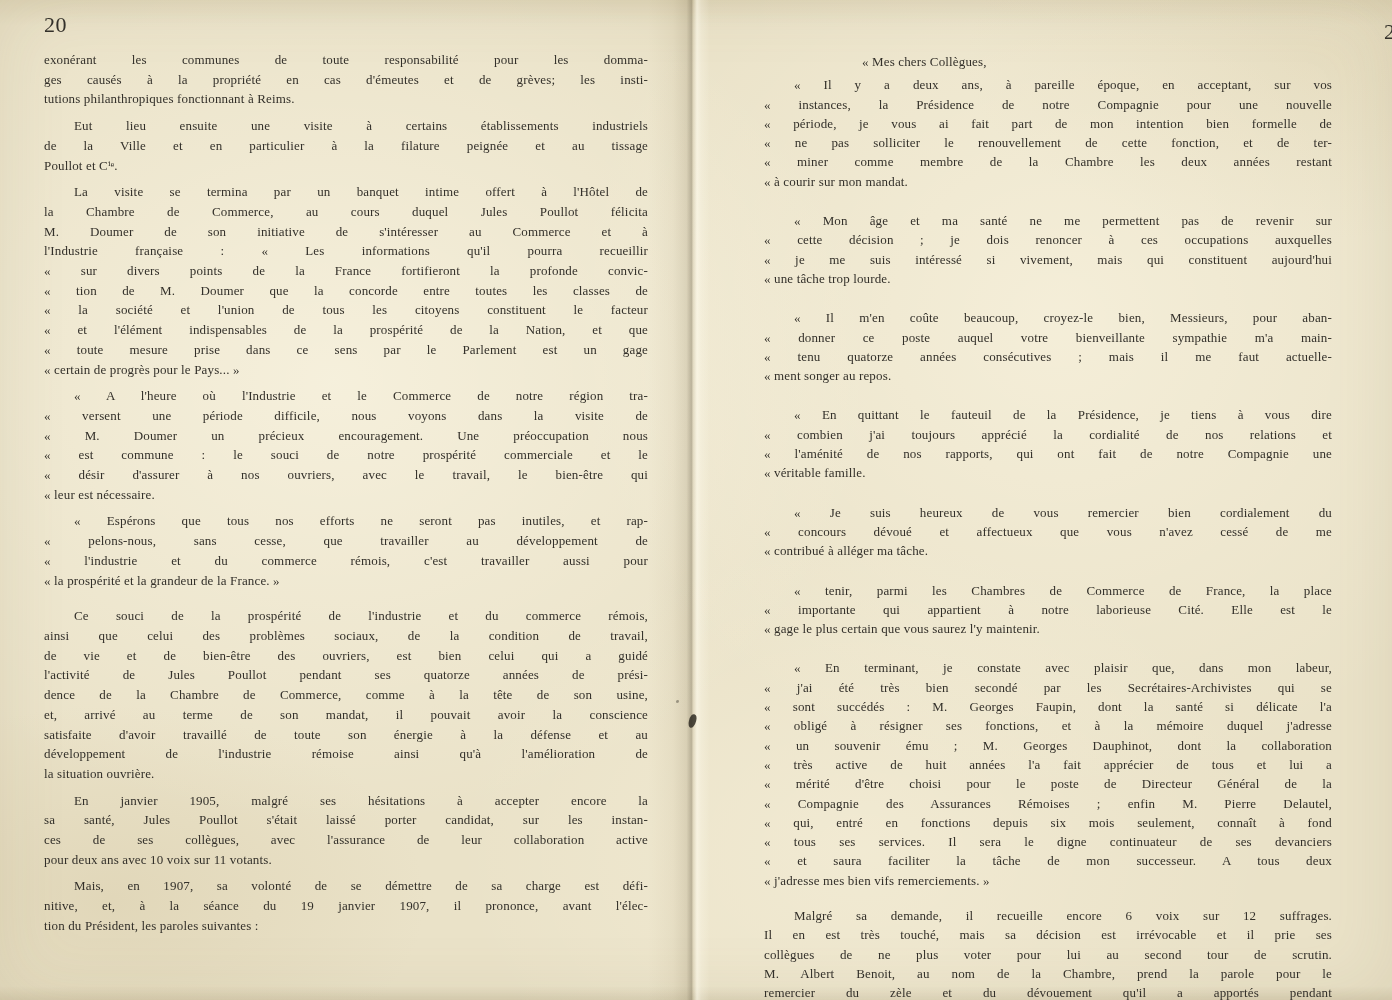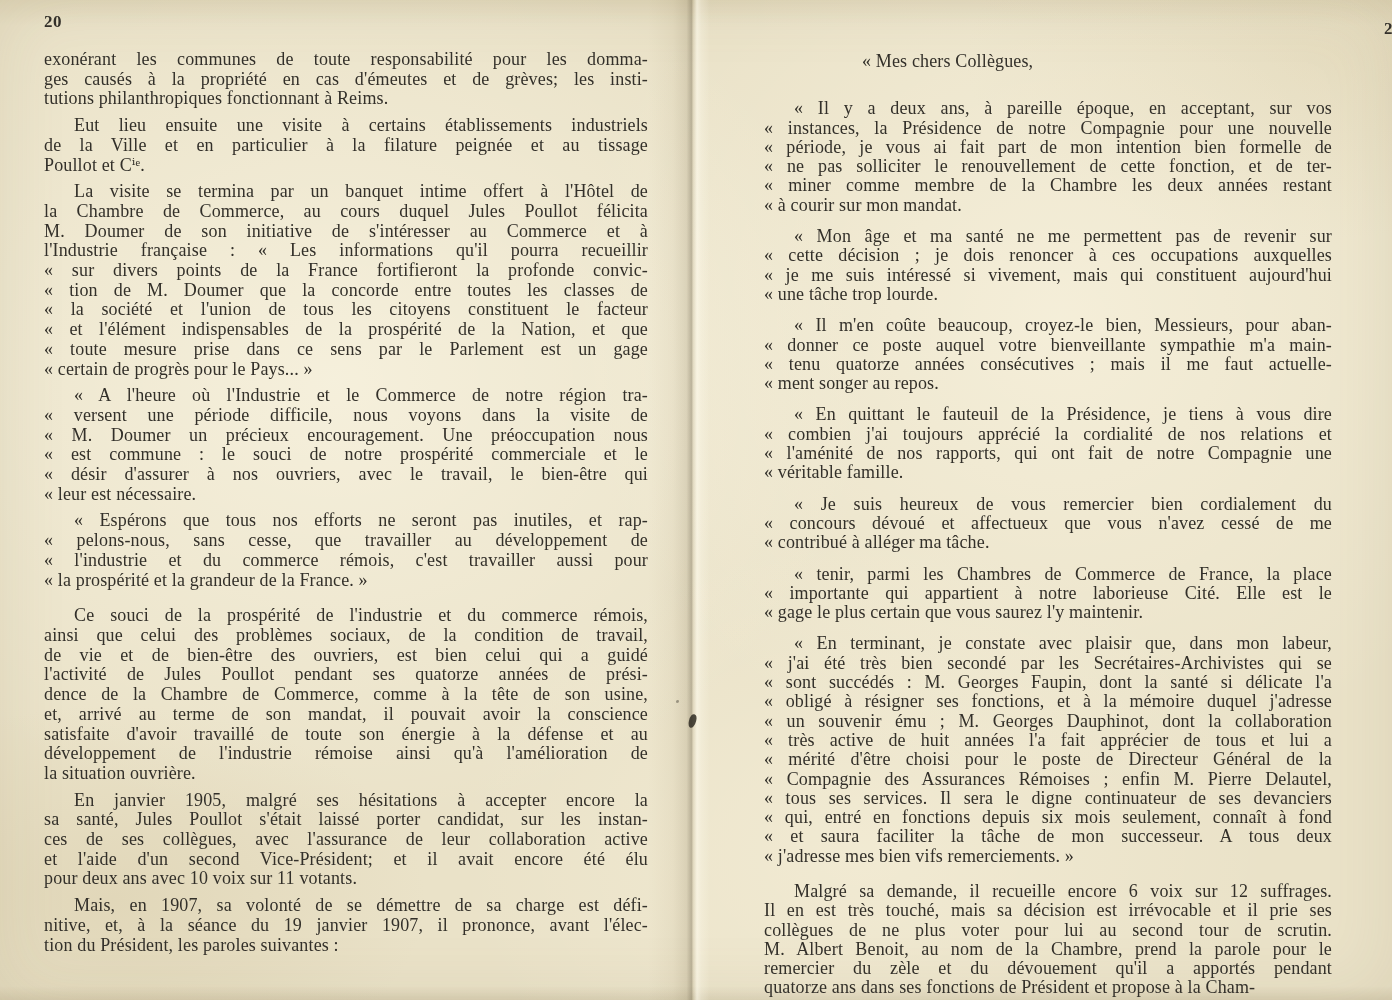--- a/index.html
+++ b/index.html
@@ -41,40 +41,39 @@
     position: absolute;
     background: #2f2b23;
     border-radius: 50% 40% 55% 45%;
     opacity: 0.85;
   }
   .speck-main { left: 689px; top: 714px; width: 7px; height: 14px; transform: rotate(14deg); }
   .speck-small { left: 676px; top: 700px; width: 3px; height: 3px; opacity: 0.4; }
 
   .page-number {
     position: absolute;
-    font-size: 17px;
+    font-size: 22px;
     letter-spacing: 0.5px;
-    font-weight: bold;
   }
   .page-number.left  { left: 44px;  top: 12px; }
   .page-number.right { left: 1384px; top: 19px; }
 
   .page-text {
     position: absolute;
-    font-size: 18px;
+    font-size: 13px;
     letter-spacing: 0.15px;
   }
   .page-text.left  { left: 44px;  top: 50px; width: 604px; line-height: 19.7px; }
   .page-text.right { left: 764px; top: 52px; width: 568px; line-height: 19.3px; }
 
   .para { margin: 0; }
   .page-text.left  .para + .para { margin-top: 7px; }
-  .page-text.right .para + .para { margin-top: 12px; }
+  .page-text.right .para + .para { margin-top: 20px; }
   .para.gap-large { margin-top: 16px !important; }
-  .page-text.right .para.ind-salut + .para { margin-top: 28px; }
+  .page-text.right .para.ind-salut + .para { margin-top: 4px; }
 
   .line {
     text-align: justify;
     text-align-last: justify;
     white-space: normal;
   }
   .line.end { text-align-last: left; }
   .para.ind-first > .line:first-child { padding-left: 30px; }
   .para.ind-salut > .line:first-child { padding-left: 98px; }
 </style>
@@ -136,21 +135,20 @@
         <div class="line">dence de la Chambre de Commerce, comme à la tête de son usine,</div>
         <div class="line">et, arrivé au terme de son mandat, il pouvait avoir la conscience</div>
         <div class="line">satisfaite d'avoir travaillé de toute son énergie à la défense et au</div>
         <div class="line">développement de l'industrie rémoise ainsi qu'à l'amélioration de</div>
         <div class="line end">la situation ouvrière.</div>
       </div>
       <div class="para ind-first">
         <div class="line">En janvier 1905, malgré ses hésitations à accepter encore la</div>
         <div class="line">sa santé, Jules Poullot s'était laissé porter candidat, sur les instan-</div>
         <div class="line">ces de ses collègues, avec l'assurance de leur collaboration active</div>
-        <div class="line">et l'aide d'un second Vice-Président; et il avait encore été élu</div>
         <div class="line end">pour deux ans avec 10 voix sur 11 votants.</div>
       </div>
       <div class="para ind-first">
         <div class="line">Mais, en 1907, sa volonté de se démettre de sa charge est défi-</div>
         <div class="line">nitive, et, à la séance du 19 janvier 1907, il prononce, avant l'élec-</div>
         <div class="line end">tion du Président, les paroles suivantes :</div>
       </div>
     </div>
 
   <div class="page-text right">
@@ -195,22 +193,22 @@
       </div>
       <div class="para ind-first">
         <div class="line">« En terminant, je constate avec plaisir que, dans mon labeur,</div>
         <div class="line">« j'ai été très bien secondé par les Secrétaires-Archivistes qui se</div>
         <div class="line">« sont succédés : M. Georges Faupin, dont la santé si délicate l'a</div>
         <div class="line">« obligé à résigner ses fonctions, et à la mémoire duquel j'adresse</div>
         <div class="line">« un souvenir ému ; M. Georges Dauphinot, dont la collaboration</div>
         <div class="line">« très active de huit années l'a fait apprécier de tous et lui a</div>
         <div class="line">« mérité d'être choisi pour le poste de Directeur Général de la</div>
         <div class="line">« Compagnie des Assurances Rémoises ; enfin M. Pierre Delautel,</div>
+        <div class="line">« qui, entré en fonctions depuis six mois seulement, connaît à fond</div>
         <div class="line">« tous ses services. Il sera le digne continuateur de ses devanciers</div>
-        <div class="line">« qui, entré en fonctions depuis six mois seulement, connaît à fond</div>
         <div class="line">« et saura faciliter la tâche de mon successeur. A tous deux</div>
         <div class="line end">« j'adresse mes bien vifs remerciements. »</div>
       </div>
       <div class="para ind-first gap-large">
         <div class="line">Malgré sa demande, il recueille encore 6 voix sur 12 suffrages.</div>
         <div class="line">Il en est très touché, mais sa décision est irrévocable et il prie ses</div>
         <div class="line">collègues de ne plus voter pour lui au second tour de scrutin.</div>
         <div class="line">M. Albert Benoit, au nom de la Chambre, prend la parole pour le</div>
         <div class="line">remercier du zèle et du dévouement qu'il a apportés pendant</div>
         <div class="line end">quatorze ans dans ses fonctions de Président et propose à la Cham-</div>

